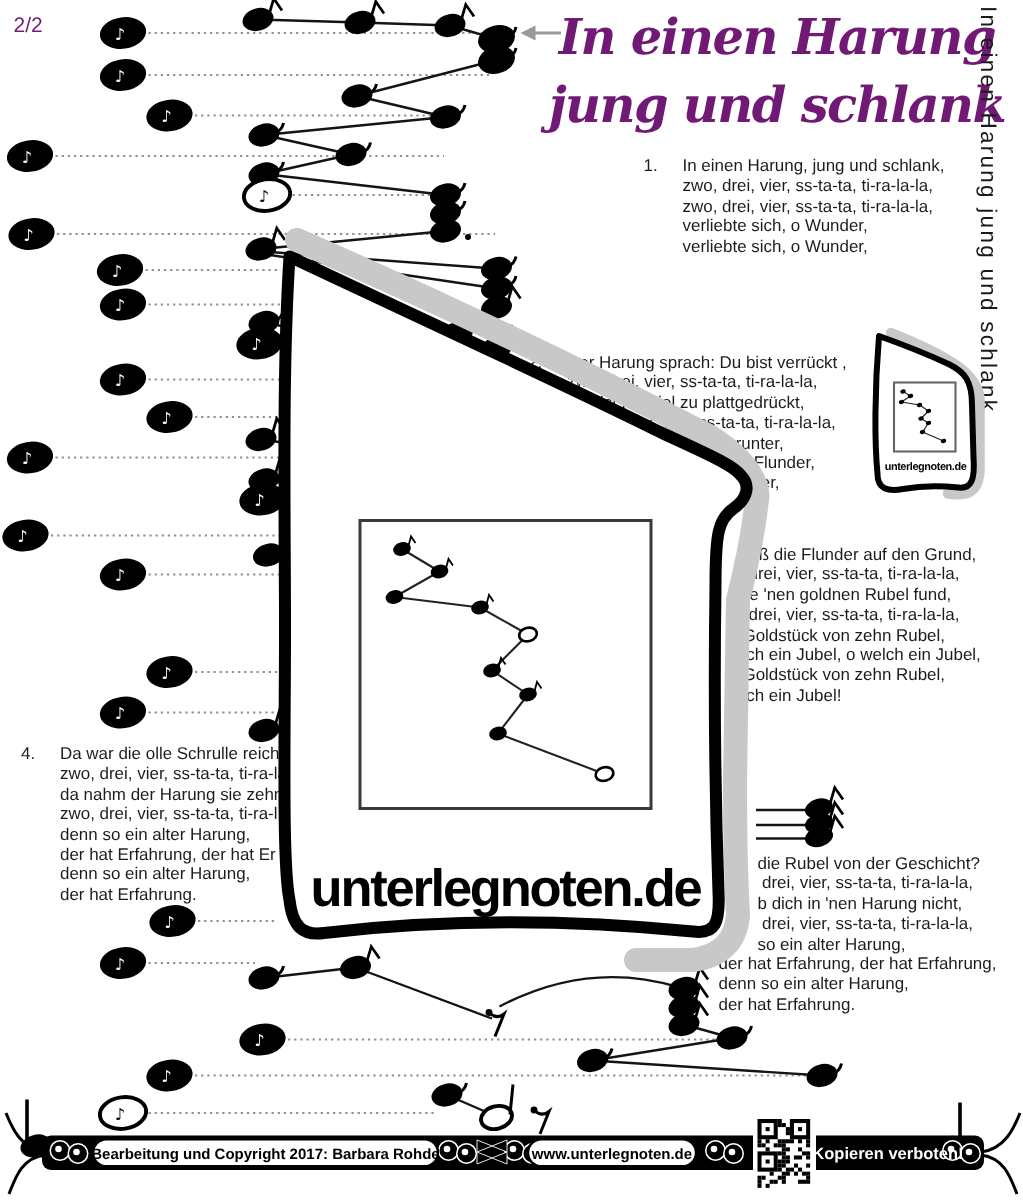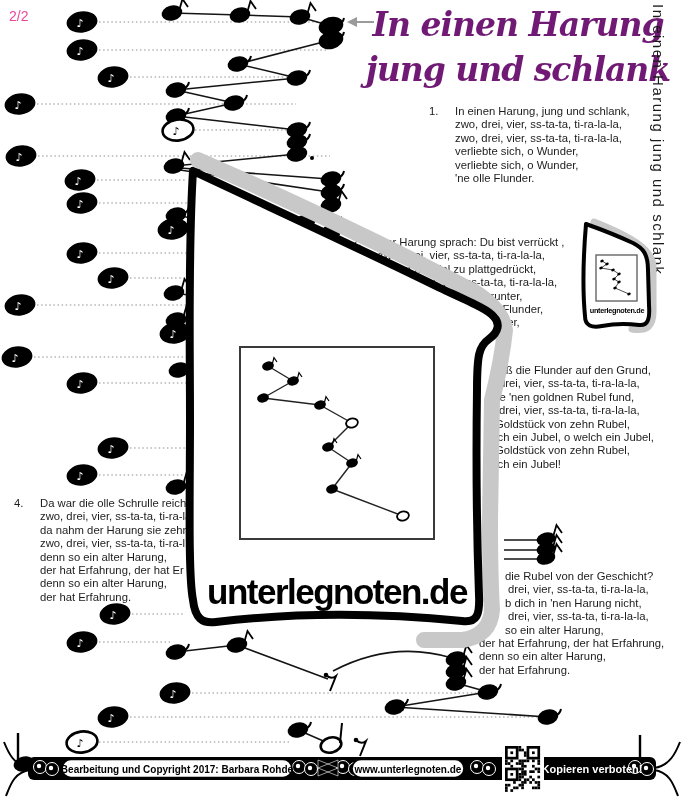--- a/index.html
+++ b/index.html
@@ -1,18 +1,18 @@
 <!DOCTYPE html>
 <html><head>
 <meta charset="utf-8">
 <style>
   html,body{margin:0;padding:0;background:#fff;}
   #page{position:relative;width:682px;height:800px;background:#fff;overflow:hidden;
         font-family:"Liberation Sans",sans-serif;}
-  #page-number{position:absolute;left:9px;top:8px;font-size:14px;color:#ec4899;}
+  #page-number{position:absolute;left:9px;top:8px;font-size:14px;color:#701a75;}
   #title-block{position:absolute;left:362px;top:2px;width:312px;text-align:center;
         font-family:"DejaVu Serif",serif;font-style:italic;font-weight:bold;
         font-size:33px;line-height:45px;color:#701a75;letter-spacing:-1px;}
   #vertical-title{position:absolute;left:650px;top:4px;height:580px;
         writing-mode:vertical-rl;text-orientation:mixed;
         font-size:15px;letter-spacing:1.5px;color:#1a1a1a;}
   .verse{position:absolute;font-size:11.3px;line-height:13.4px;color:#1c1c1c;}
   .vnum{position:absolute;left:0;top:0;}
   .vlines{margin-left:26px;}
   .vlines.nonum{margin-left:0;}
@@ -367,21 +367,20 @@
   <div id="vertical-title">In einen Harung jung und schlank</div>
 
   <div class="verse" style="left:429px;top:105px">
     <span class="vnum">1.</span>
     <div class="vlines">
         <div class="vline">In einen Harung, jung und schlank,</div>
         <div class="vline">zwo, drei, vier, ss-ta-ta, ti-ra-la-la,</div>
         <div class="vline">zwo, drei, vier, ss-ta-ta, ti-ra-la-la,</div>
         <div class="vline">verliebte sich, o Wunder,</div>
         <div class="vline">verliebte sich, o Wunder,</div>
-        <div class="vline">'ne olle Flunder.</div>
       </div>
   </div>
   <div class="verse" style="left:352px;top:236px">
     <span class="vnum">2.</span>
     <div class="vlines">
         <div class="vline">Der Harung sprach: Du bist verrückt ,</div>
         <div class="vline">zwo, drei, vier, ss-ta-ta, ti-ra-la-la,</div>
         <div class="vline">du bist mir viel zu plattgedrückt,</div>
         <div class="vline" style="padding-left: 26px;">n, drei, vier, ss-ta-ta, ti-ra-la-la,</div>
         <div class="vline" style="padding-left: 44px;">ir den Buckel runter,</div>

